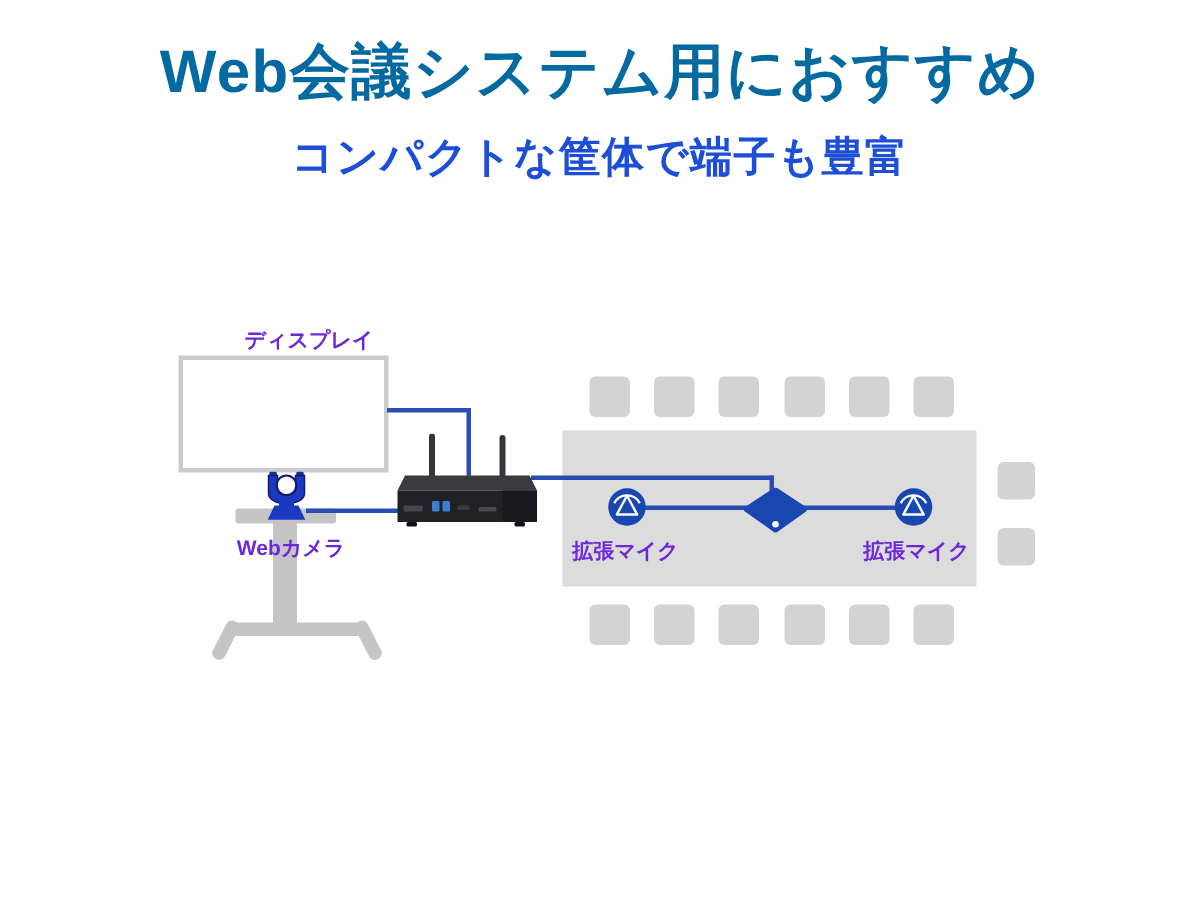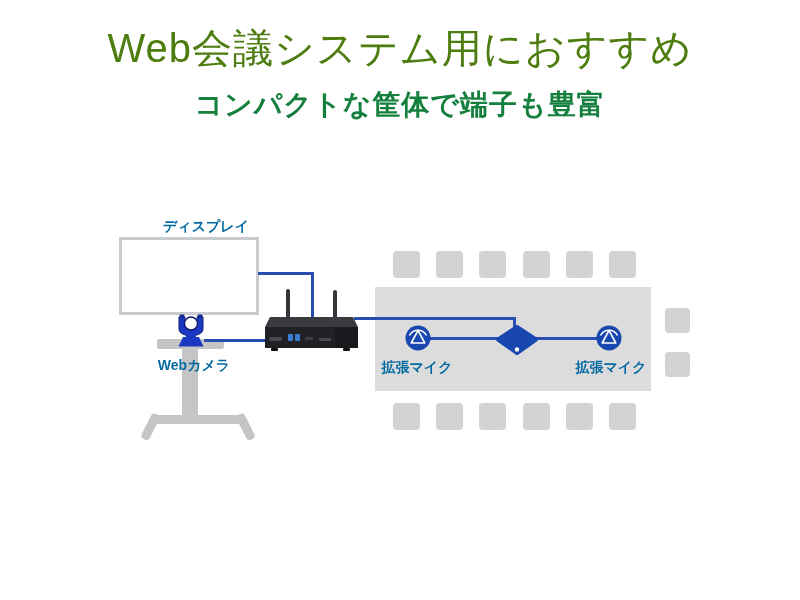--- a/index.html
+++ b/index.html
@@ -2,29 +2,29 @@
 <html><head>
 <meta charset="utf-8">
 <style>
   html,body{margin:0;padding:0;background:#fff;}
   .canvas{
     position:relative;width:800px;height:600px;background:#ffffff;
     font-family:"Liberation Sans","DejaVu Sans",sans-serif;overflow:hidden;
   }
   .title{
     position:absolute;top:24px;left:0;width:100%;text-align:center;
-    font-size:40px;line-height:48px;font-weight:400;color:#4d7c0f;letter-spacing:1px;
+    font-size:40px;line-height:48px;font-weight:700;color:#0369a1;letter-spacing:1px;
   }
   .subtitle{
     position:absolute;top:88px;left:0;width:100%;text-align:center;
-    font-size:28px;line-height:34px;font-weight:800;color:#15803d;letter-spacing:1px;
+    font-size:28px;line-height:34px;font-weight:800;color:#1d4ed8;letter-spacing:1px;
   }
   .lbl{
     position:absolute;font-size:14px;line-height:16px;font-weight:700;
-    color:#0369a1;text-align:center;z-index:6;white-space:nowrap;
+    color:#6d28d9;text-align:center;z-index:6;white-space:nowrap;
   }
   
   .mtable{position:absolute;left:375px;top:287px;width:276px;height:104px;background:#dcdcdc;z-index:1;}
   .chair-row{position:absolute;display:flex;gap:16.2px;z-index:1;}
   .chair{width:27px;height:27px;background:#d3d3d3;border-radius:4px;}
   .chair-abs{position:absolute;width:25px;height:25px;background:#d3d3d3;border-radius:4px;z-index:1;}
   
   .display{position:absolute;left:119px;top:237px;width:140px;height:78px;background:#ffffff;
     border:3px solid #c9cbce;box-sizing:border-box;z-index:2;}
   .stand{position:absolute;background:#c5c5c5;z-index:1;}

